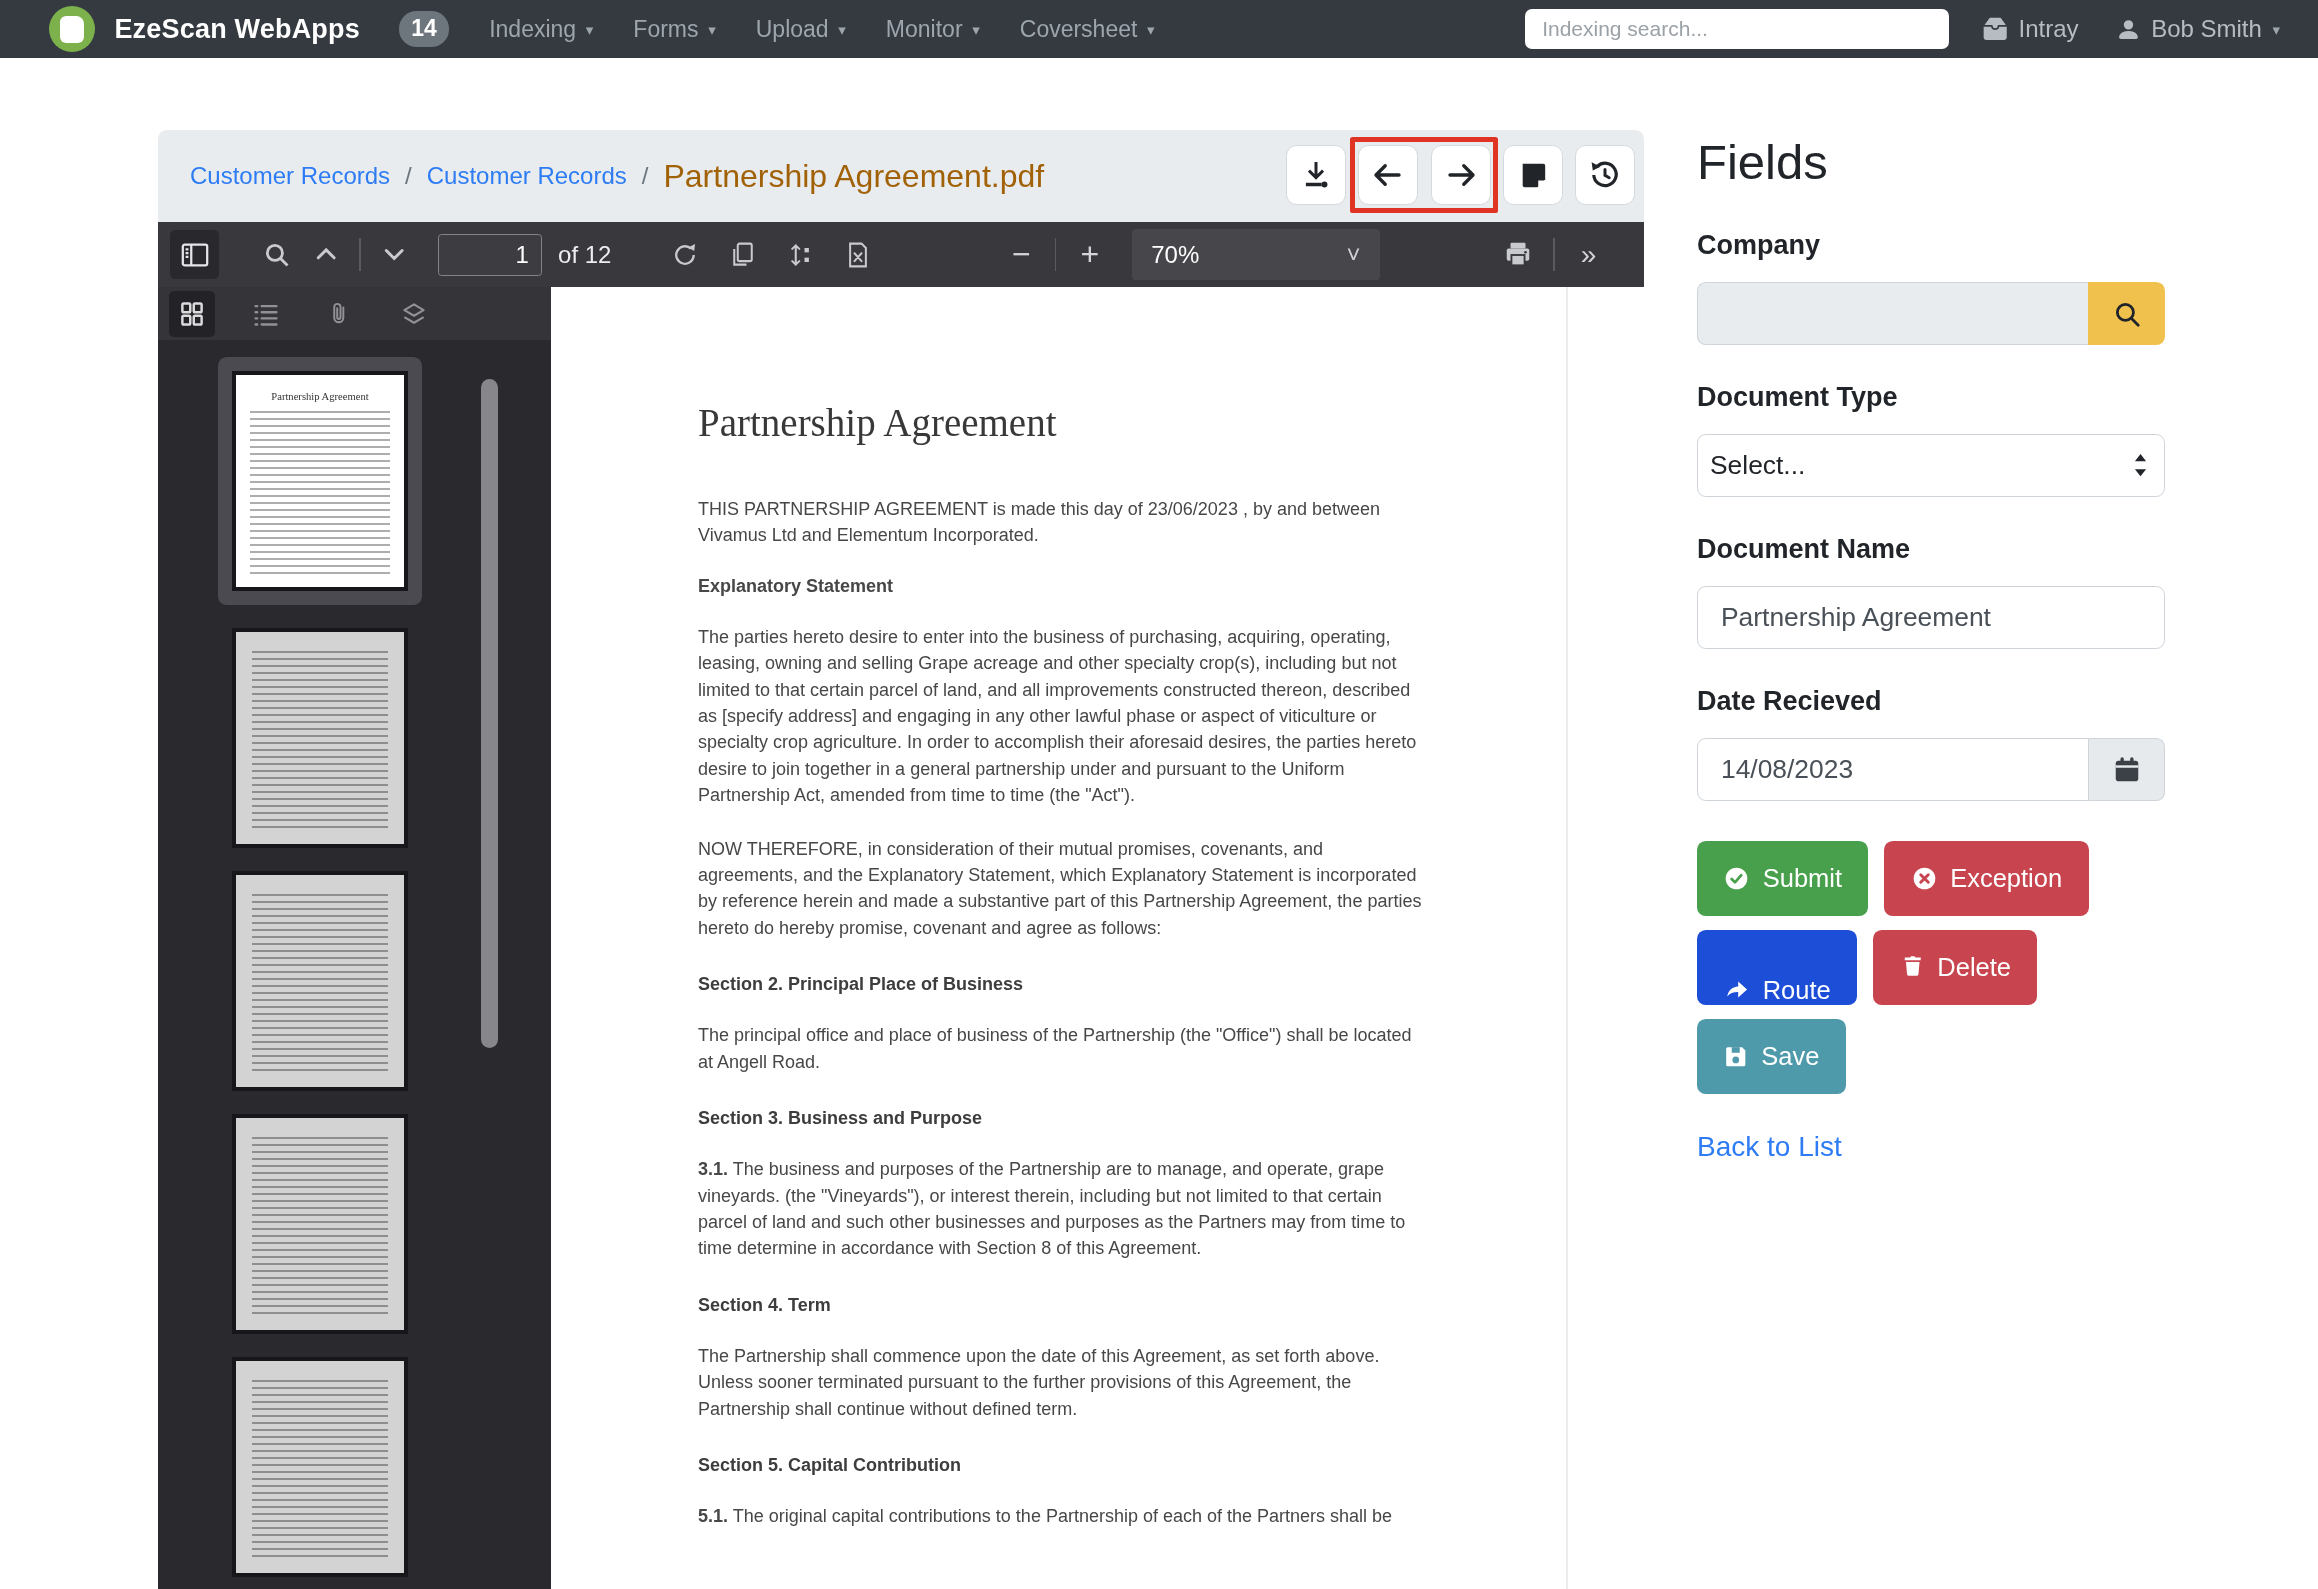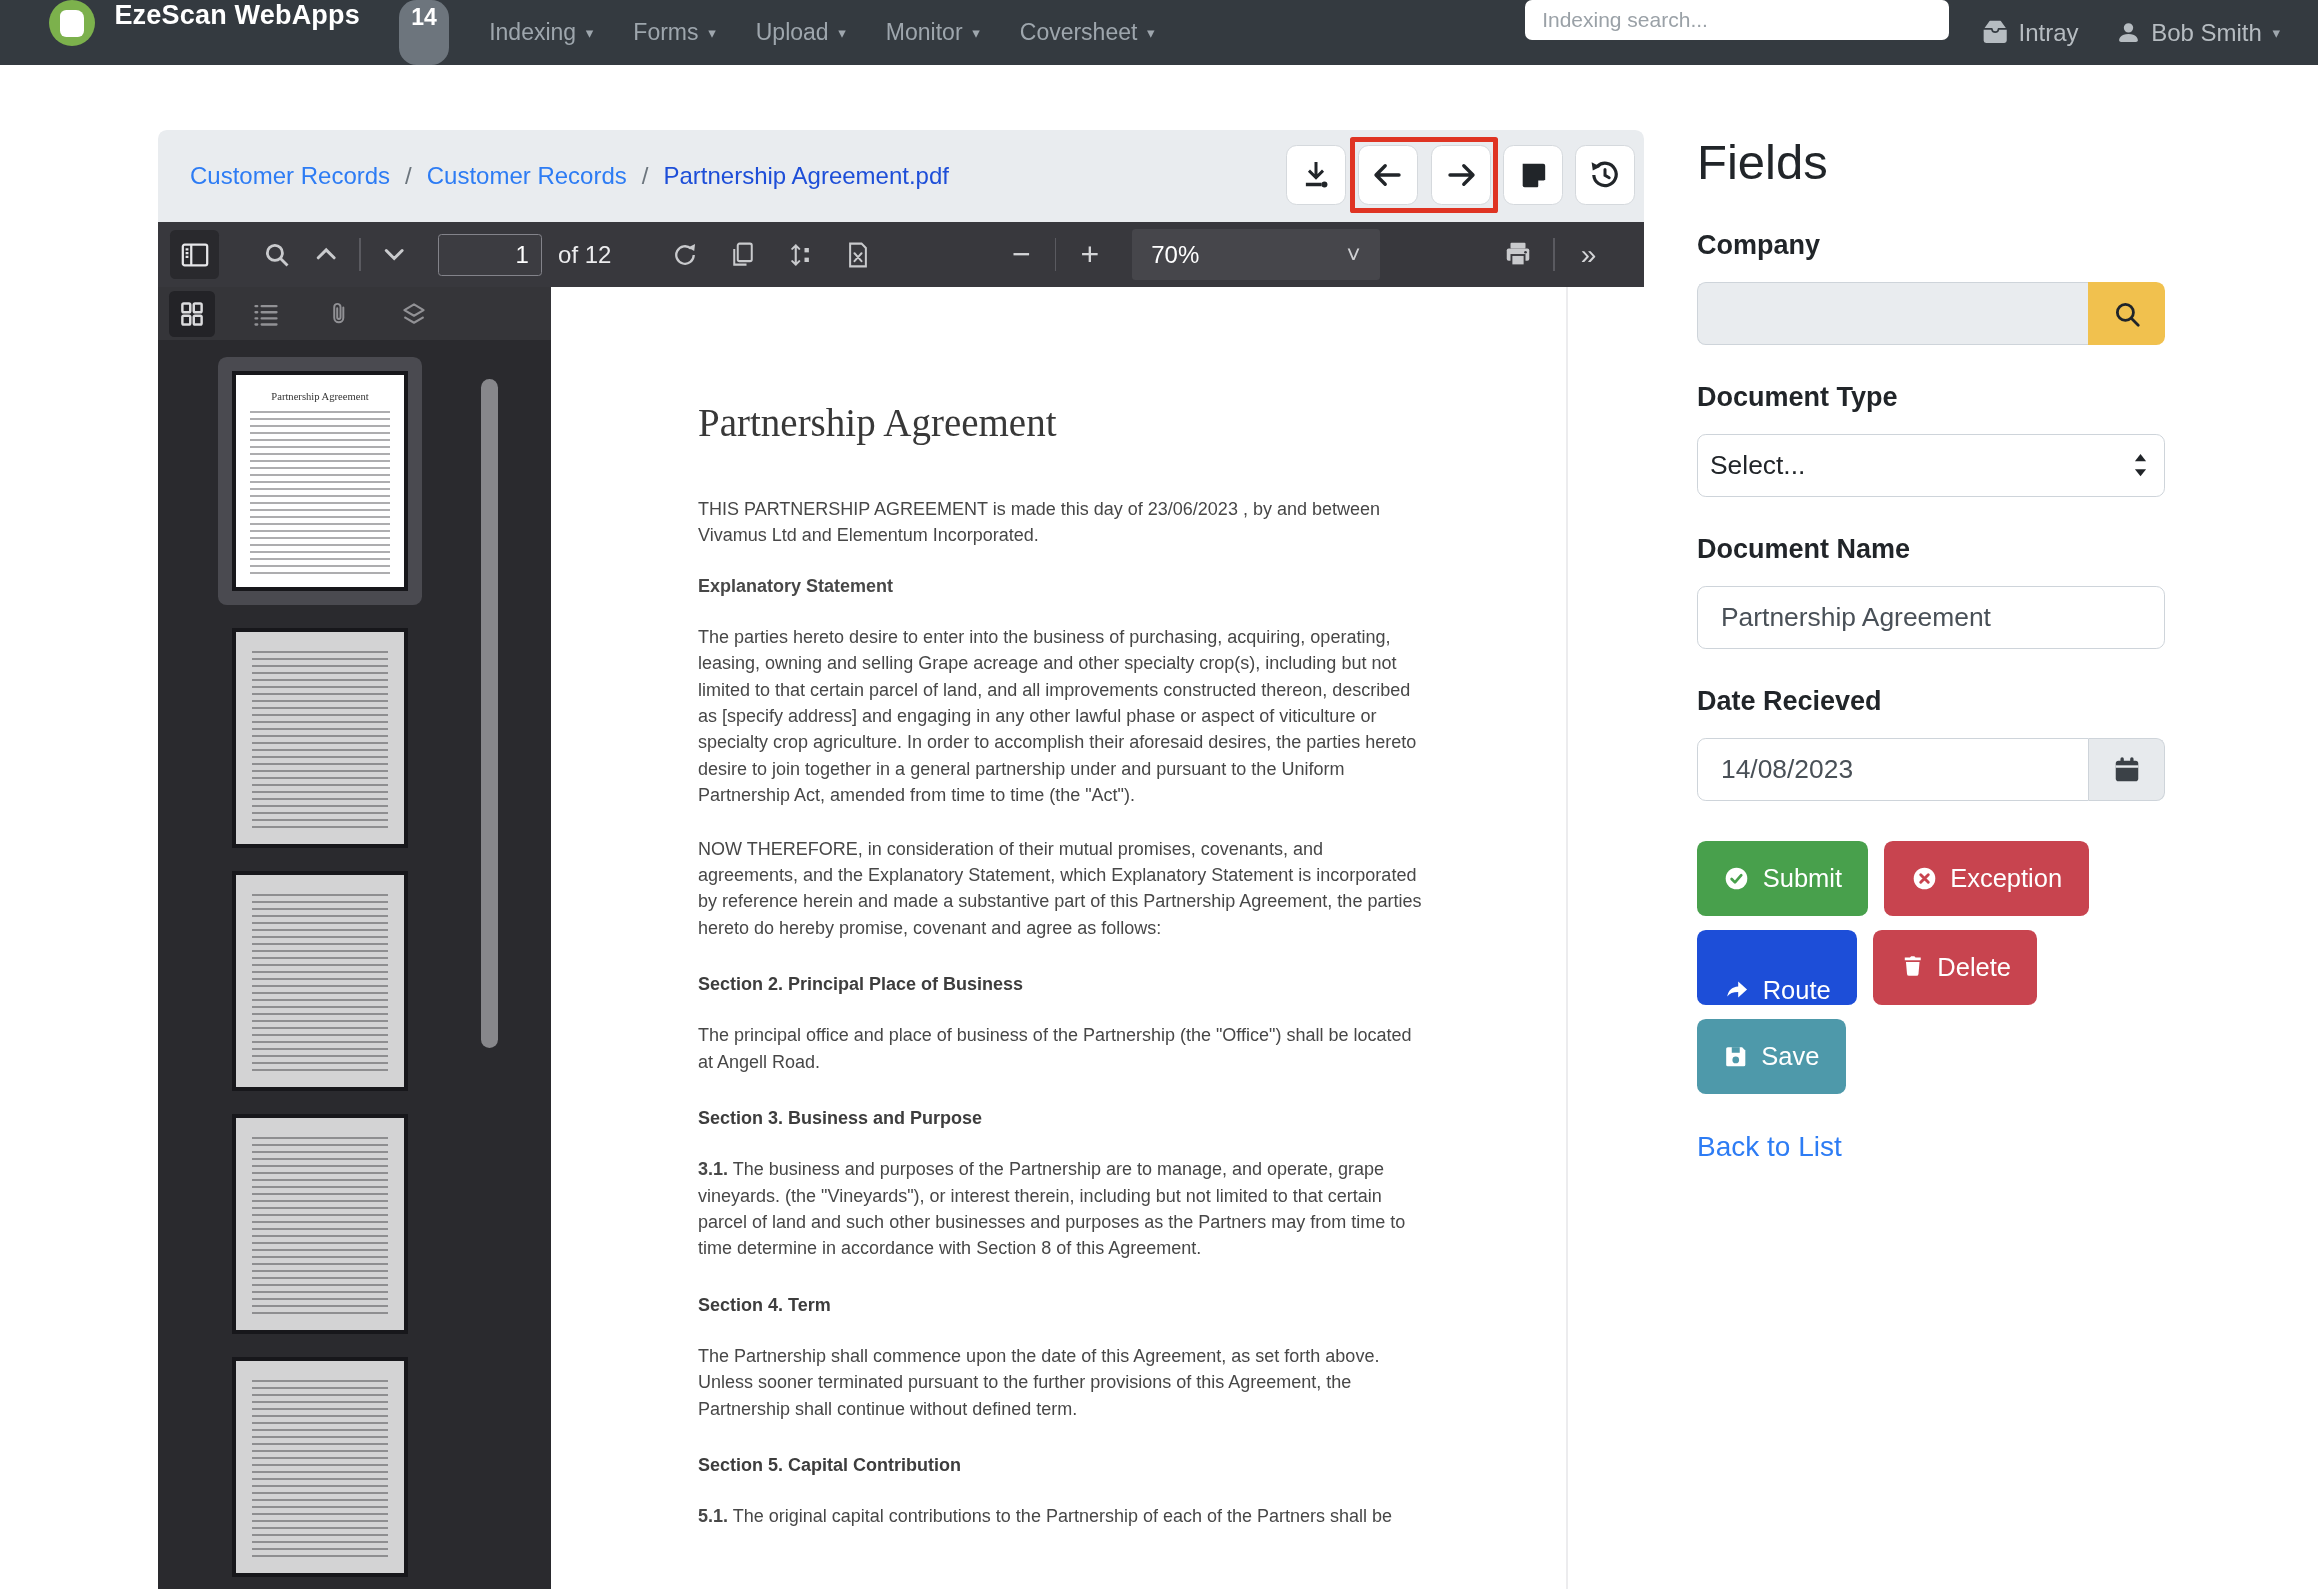--- a/index.html
+++ b/index.html
@@ -5,22 +5,22 @@
   * { margin:0; padding:0; box-sizing:border-box; }
   html,body { width:2319px; height:1590px; }
   body {
     font-family:"Liberation Sans","DejaVu Sans",sans-serif;
     background:#fff; position:relative; overflow:hidden; color:#212529;
   }
   svg { display:block; }
 
   
   .navbar {
-    position:absolute; top:0; left:0; width:2319px; height:65px;
-    background:#343a40; display:flex; padding:0 39px 0 49px;
+    position:absolute; top:0; left:0; width:2319px; height:58px;
+    background:#343a40; display:flex; align-items:center; padding:0 39px 0 49px;
   }
   .logo { width:46px; height:46px; border-radius:50%; background:#7cb14c;
     display:flex; align-items:center; justify-content:center; flex-shrink:0; }
   .logo-doc { width:24px; height:27px; background:#fff; border-radius:6.2px 8px 6.2px 6.2px; }
   .brand { color:#fff; font-size:27px; font-weight:700; margin-left:19.4px; letter-spacing:0.2px; }
   .badge14 { margin-left:39px; background:#6d757d; color:#fff; font-size:23px; font-weight:700;
     padding:4.4px 12.3px; border-radius:17.6px; line-height:1.2; }
   .nav-item { color:#9ea6ad; font-size:23px; margin-left:40px; display:flex;
     align-items:center; gap:9.7px; cursor:default; }
   .nav-item:first-of-type { margin-left:12.3px; }
@@ -34,21 +34,21 @@
   .nav-right + .nav-right { margin-left:37px; }
 
   
   .card {
     position:absolute; left:158px; top:130px; width:1486px; height:1479px;
     background:#e9ecef; border-radius:8.8px; overflow:hidden;
   }
   .breadcrumb-row { height:92px; position:relative; display:flex; align-items:center; padding:0 32px; }
   .crumb-link { color:#2d7cf4; font-size:24px; text-decoration:none; cursor:pointer; }
   .crumb-sep { color:#6c757d; font-size:24px; margin:0 15px; }
-  .crumb-current { color:#1d4ed8; font-size:24px; }
+  .crumb-current { color:#a16207; font-size:32px; }
 
   .doc-actions { position:absolute; right:8.8px; top:15px; display:flex; gap:12.3px; }
   .action-btn { width:60px; height:60px; background:#fff; border:0.9px solid #d5d9dd;
     border-radius:10.6px; display:flex; align-items:center; justify-content:center;
     color:#212529; cursor:pointer; }
   .annotation-box { position:absolute; left:64px; top:-8px; width:148px; height:76px;
     border:5.3px solid #df3423; border-radius:2.6px; pointer-events:none; }
 
   
   .pdf-toolbar { height:65px; background:#38383d; display:flex; align-items:center;

